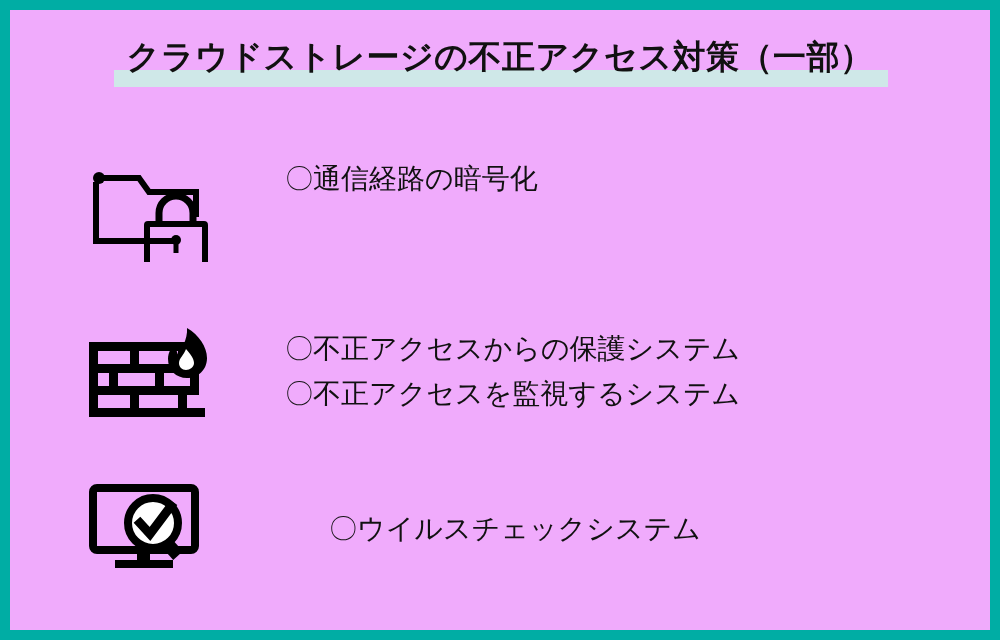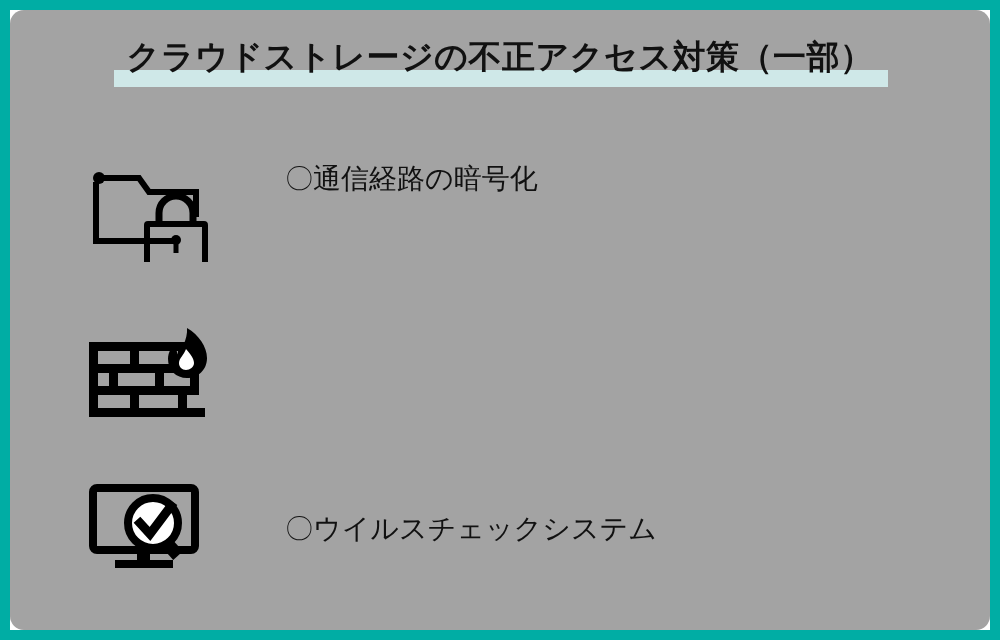--- a/index.html
+++ b/index.html
@@ -18,22 +18,21 @@
     width: 1000px;
     height: 640px;
     box-sizing: border-box;
     background: #ffffff;
     border: 10px solid #00ada4;
   }
   .inner {
     position: relative;
     width: 100%;
     height: 100%;
-    background: #a3a3a3;
-    border-radius: 14px;
+    background: #f0abfc;
   }
 
   
   .title-wrap {
     position: absolute;
     left: 0;
     top: 18px;
     width: 980px;
     height: 70px;
   }
@@ -68,21 +67,21 @@
   }
   .row {
     position: absolute;
     left: 0;
     width: 980px;
     display: flex;
     align-items: flex-start;
   }
   .row-1 { top: 22px; }
   .row-2 { top: 188px; }
-  .row-3 { top: 348px; }
+  .row-3 { top: 348px; gap: 44px; }
 
   .icon-cell {
     width: 275px;
     display: flex;
     justify-content: center;
     align-items: center;
   }
   .icon-cell svg { display: block; }
 
   .text-cell {
@@ -157,20 +156,24 @@
               <rect x="47" y="77" width="9" height="13"></rect>
               <rect x="95" y="77" width="9" height="13"></rect>
 
               <rect x="113" y="90" width="9" height="9"></rect>
 
               <path d="M98 42 C97 30 105 22 104 10 C116 17 124 29 124 40 C124 52 115 60 104 60 C93 60 85 52 85 41 C85 34 89 28 93 25 C92 33 96 38 98 42 Z"></path>
             </g>
             <path d="M103 52 C99 52 96 49 96 45 C96 40 101 37 103 31 C107 36 111 40 111 45 C111 49 107 52 103 52 Z" fill="#ffffff"></path>
           </svg>
         </div>
+        <div class="text-cell">
+          <div class="bullet-line">〇不正アクセスからの保護システム</div>
+          <div class="bullet-line">〇不正アクセスを監視するシステム</div>
+        </div>
       </div>
 
       <div class="row row-3">
         <div class="icon-cell">
           <svg width="130" height="95" viewBox="0 0 130 95" aria-hidden="true">
 
             <rect x="10" y="10" width="102" height="62" rx="4" fill="none" stroke="#000000" stroke-width="8"></rect>
 
             <rect x="54" y="72" width="13" height="12" fill="#000000"></rect>
 

